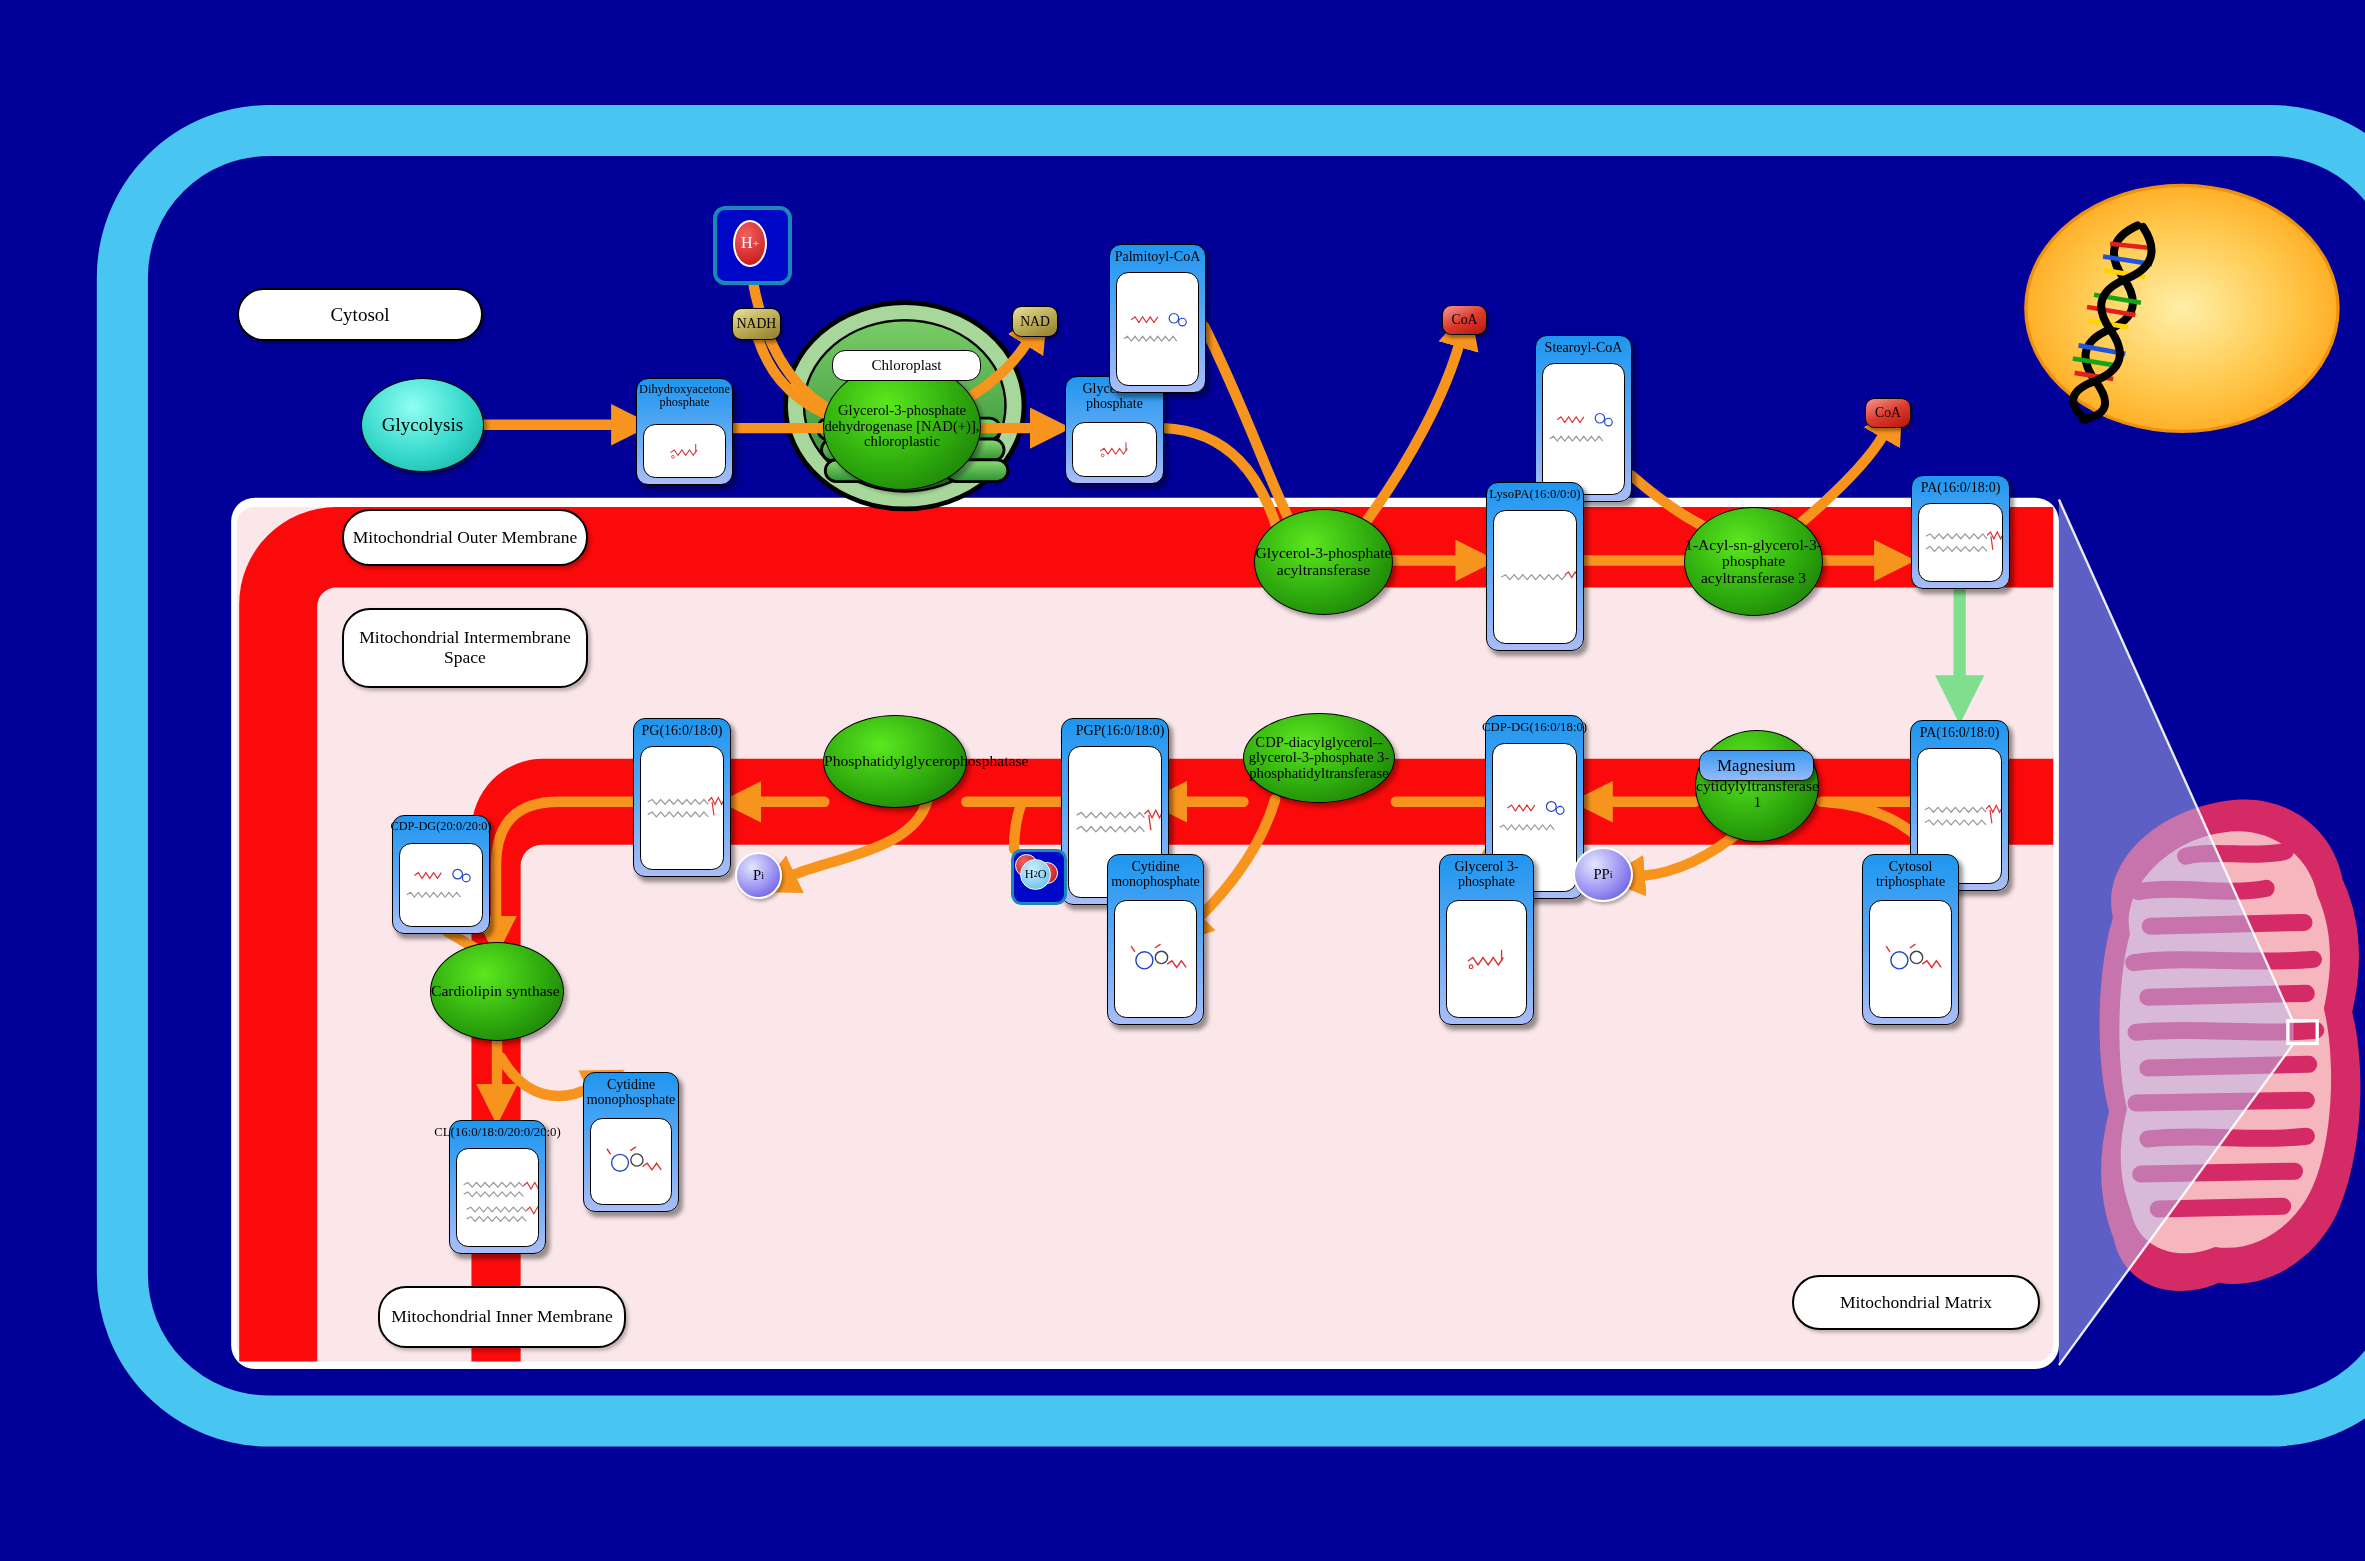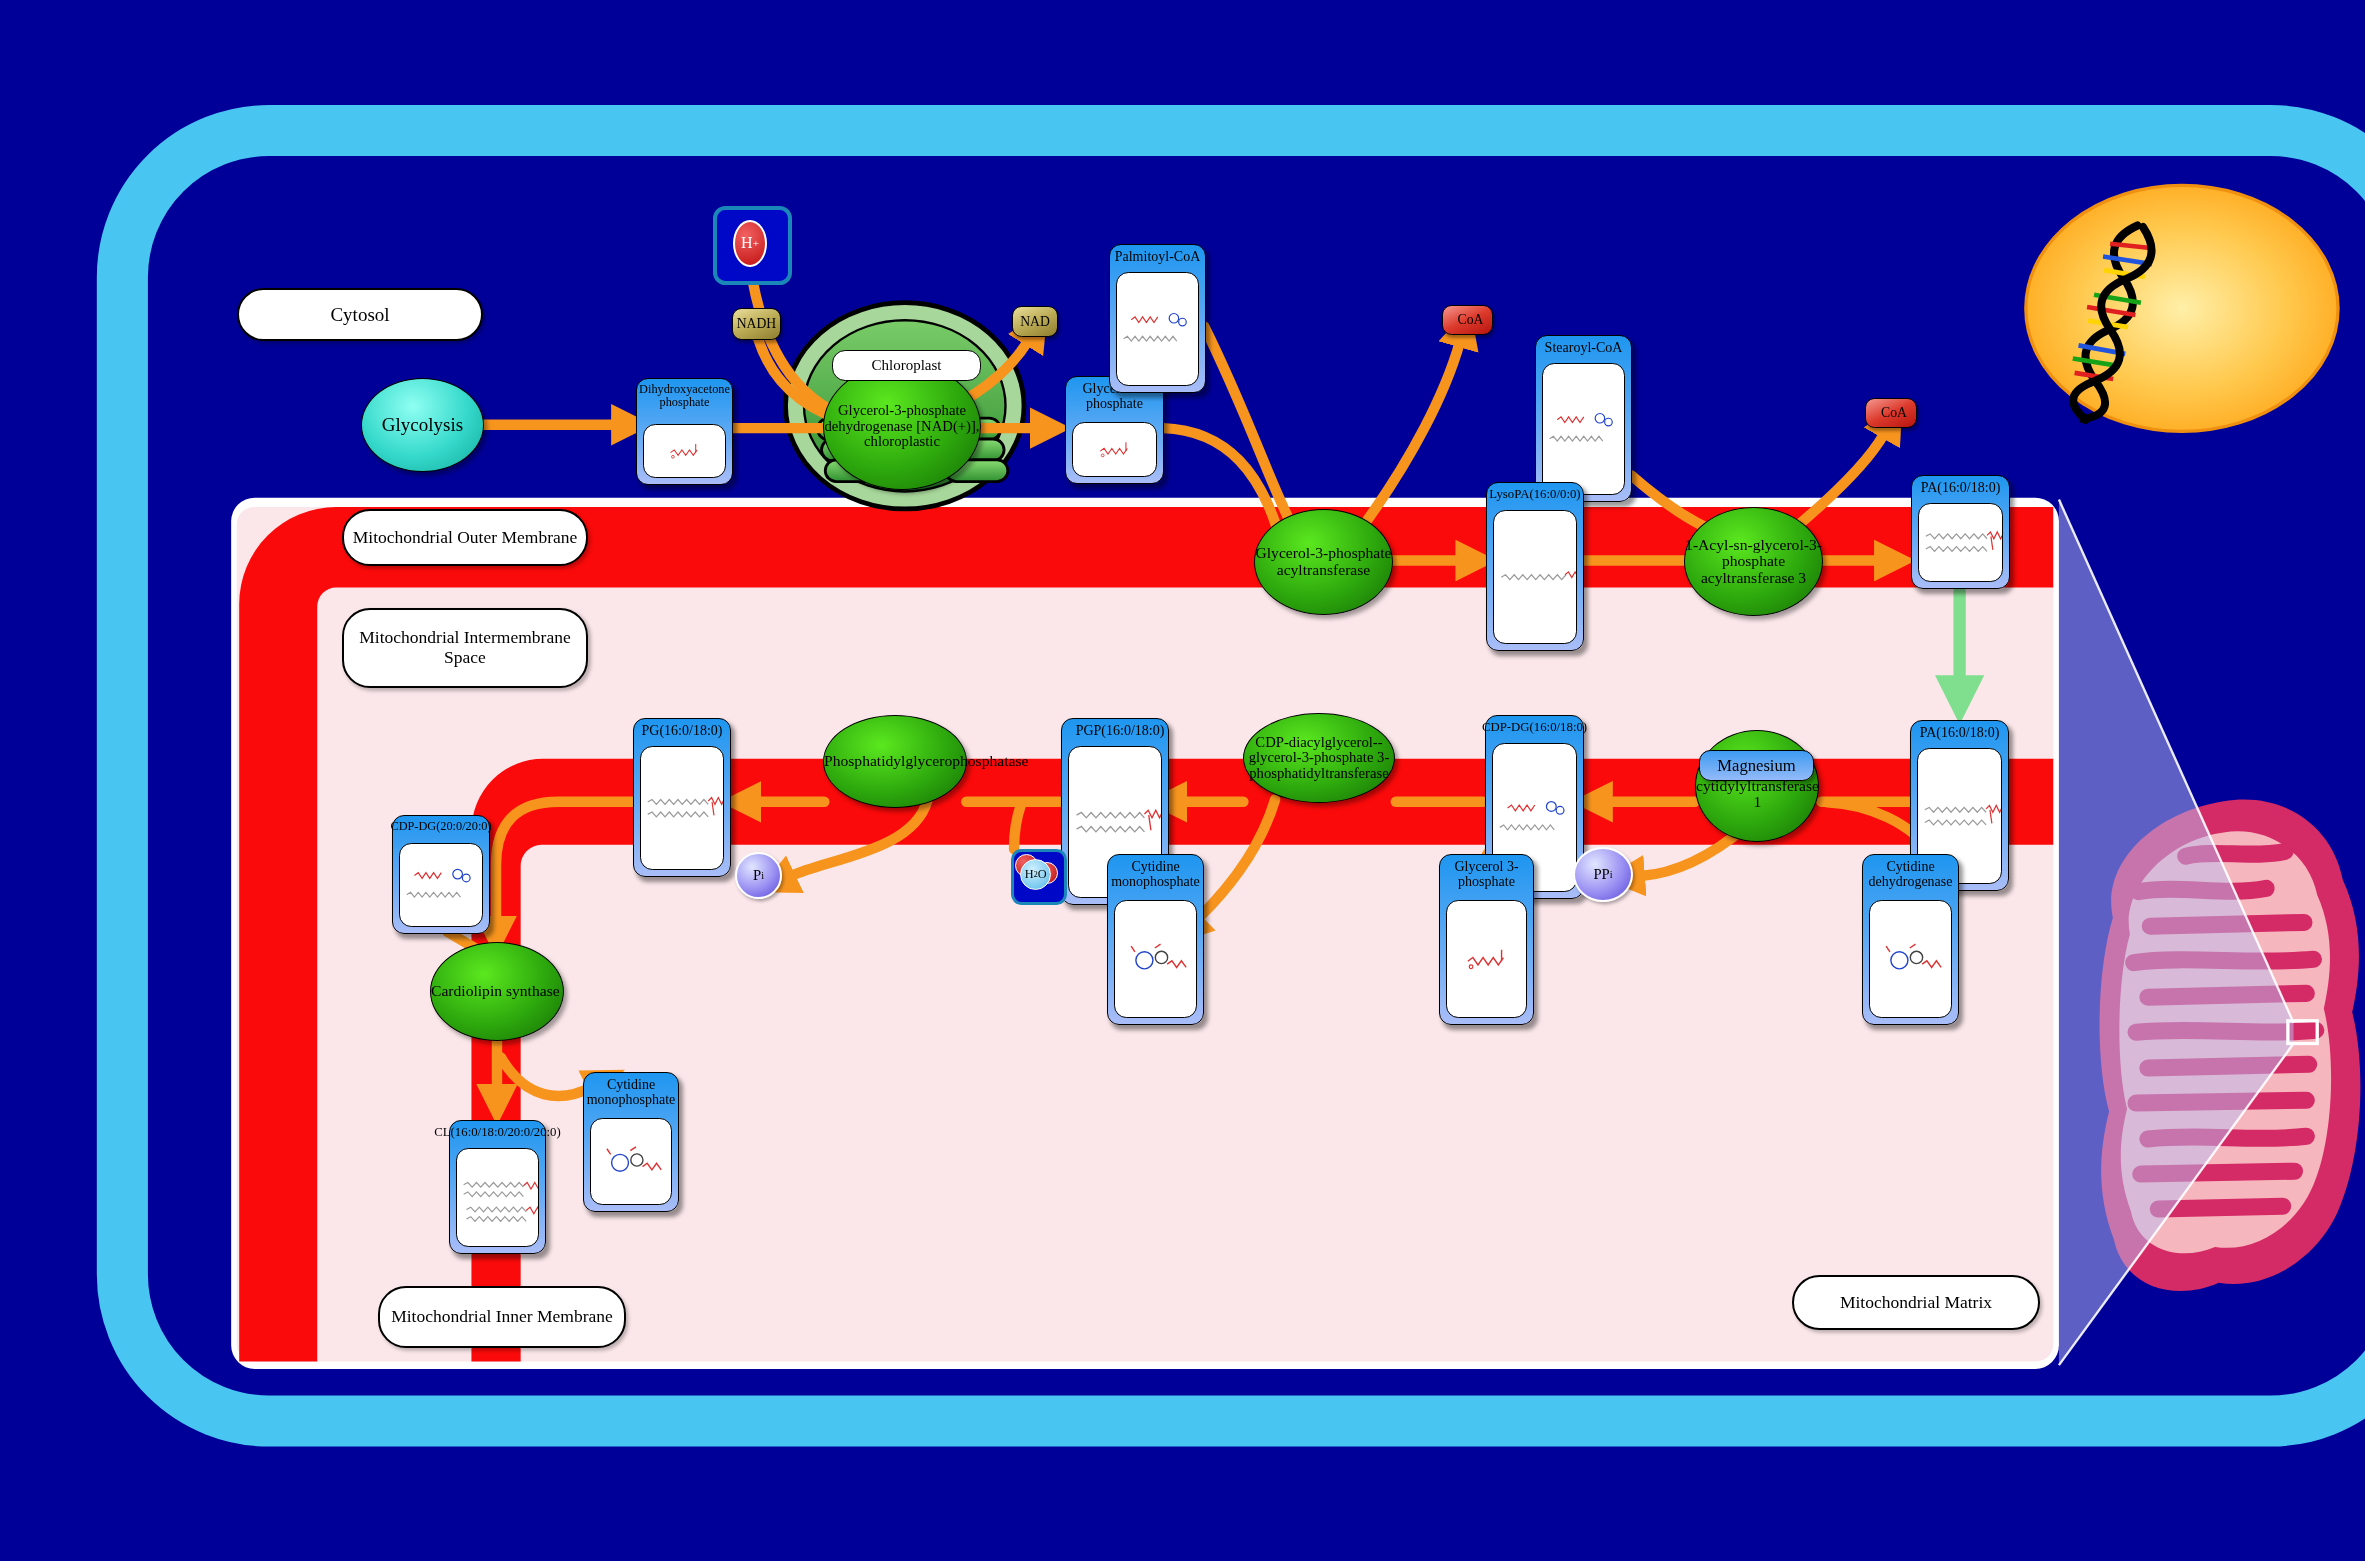--- a/index.html
+++ b/index.html
@@ -25,21 +25,21 @@
   .ctitle{font-size:14px;line-height:1.1;text-align:center;padding-top:3.8px;}
   .tight .ctitle{font-size:12.8px;white-space:nowrap;margin:0 -4.7px;}
   .struct{position:absolute;left:6.2px;right:6.2px;bottom:6.2px;background:#fff;
           border:1.9px solid #000;border-radius:12.3px;overflow:hidden;}
   .t1 .struct{top:26.5px}
   .t2 .struct{top:45px}
   .tag{position:absolute;z-index:3;border:1.4px solid #000;border-radius:9.5px;
        display:flex;align-items:center;justify-content:center;font-size:13.7px;
        box-shadow:1.9px 2.4px 3.3px rgba(0,0,0,.35);}
   .nadh{background:linear-gradient(155deg,#EADE9C 0%,#BCAC56 50%,#8E7E2E 100%);}
-  .coa{background:linear-gradient(155deg,#F59890 0%,#DC3A2C 50%,#B81410 100%);padding-left:6px;}
+  .coa{background:linear-gradient(155deg,#F59890 0%,#DC3A2C 50%,#B81410 100%);}
   .pcirc{position:absolute;z-index:3;border:2.4px solid #fff;border-radius:50%;
          background:radial-gradient(circle at 35% 30%,#E2E6FF 0%,#9A90F2 55%,#5546D8 100%);
          display:flex;align-items:center;justify-content:center;font-size:14.7px;
          box-shadow:1.9px 2.4px 3.3px rgba(0,0,0,.3);}
   .icosq{position:absolute;z-index:3;background:#0008C8;border:4.3px solid #1B86B8;border-radius:12.3px;}
   sub,sup{font-size:70%;}
   .mag{position:absolute;z-index:3;border:1.9px solid #000;border-radius:11.4px;font-size:16.6px;
        background:linear-gradient(180deg,#3D9BF2,#93BAF8);display:flex;align-items:center;
        justify-content:center;box-shadow:2.4px 2.8px 3.8px rgba(0,0,0,.35);margin-top:38px;}
 </style>
@@ -377,21 +377,21 @@
   <div class="ctitle">Glycerol 3-phosphate</div>
   <div class="struct">
         <svg width="100%" height="100%" viewBox="0 0 170 150" preserveAspectRatio="xMidYMid meet">
           <polyline points="45,80 56,72 67,88 78,72 89,88 100,72 111,88 122,72" fill="none" stroke="#d33" stroke-width="3"></polyline>
            <line x1="118" y1="55" x2="118" y2="80" stroke="#d33" stroke-width="3"></line>
            <circle cx="52" cy="92" r="4" fill="none" stroke="#d33" stroke-width="2.5"></circle>
         </svg>
       </div>
     </div>
 <div class="cbox t2" style="left:1862px;top:854px;width:95px;height:169px;">
-  <div class="ctitle">Cytidine dehydrogenase</div>
+  <div class="ctitle">Cytosol triphosphate</div>
   <div class="struct">
         <svg width="100%" height="100%" viewBox="0 0 170 150" preserveAspectRatio="xMidYMid meet">
           <circle cx="62" cy="78" r="18" fill="none" stroke="#2244cc" stroke-width="3"></circle>
            <circle cx="98" cy="72" r="13" fill="none" stroke="#444" stroke-width="3"></circle>
            <polyline points="110,86 120,79 130,93 140,79 150,93" fill="none" stroke="#d33" stroke-width="3"></polyline>
            <line x1="42" y1="60" x2="34" y2="48" stroke="#d33" stroke-width="3"></line>
            <line x1="84" y1="52" x2="96" y2="44" stroke="#d33" stroke-width="3"></line>
         </svg>
       </div>
     </div>

